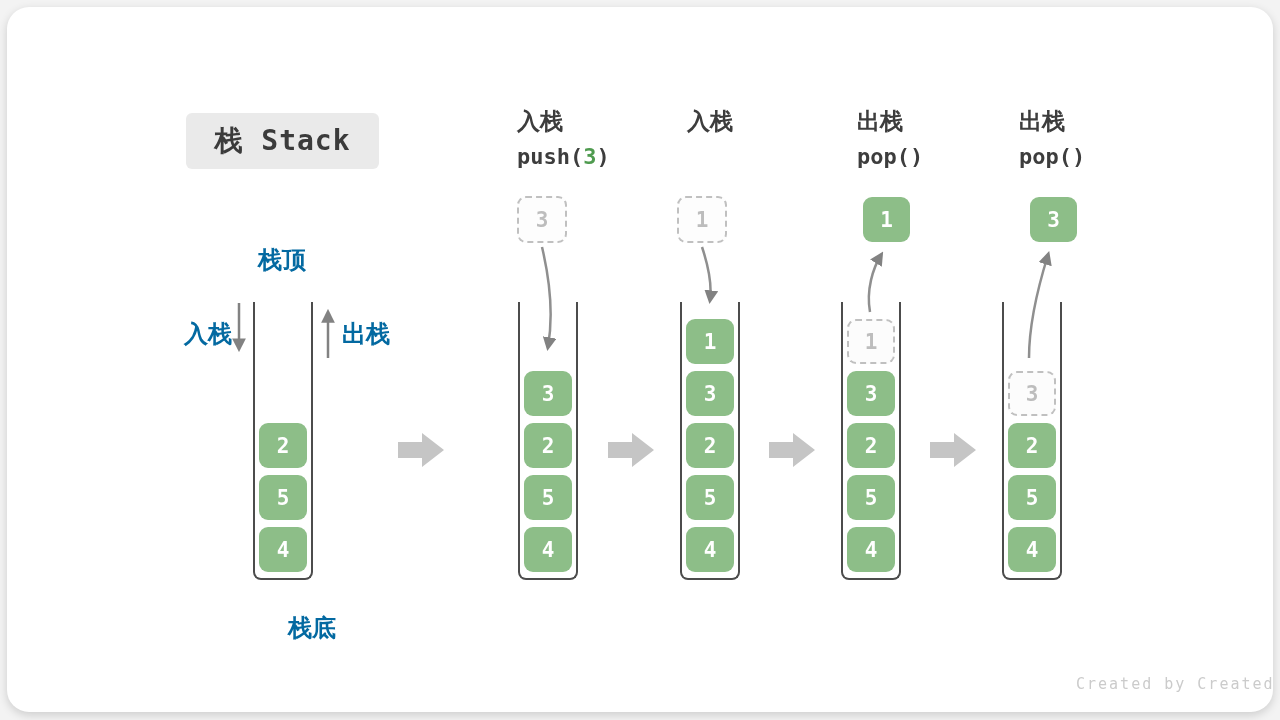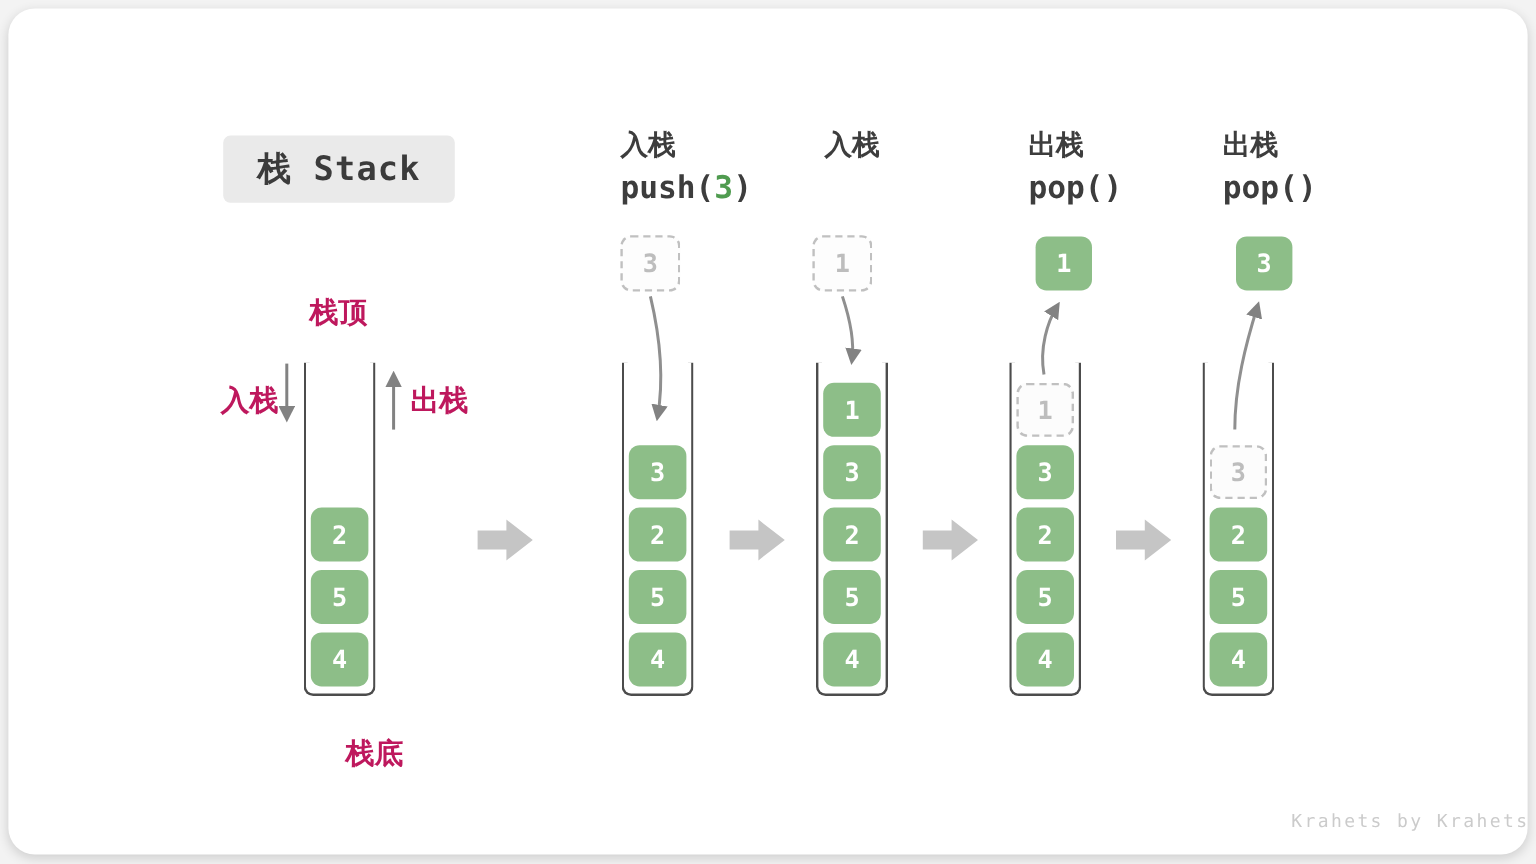--- a/index.html
+++ b/index.html
@@ -13,25 +13,25 @@
   
   .title-box { left:186px; top:113px; width:193px; height:56px; background:#eaeaea;
                border-radius:6px; display:flex; align-items:center; justify-content:center;
                font-family:"DejaVu Sans Mono", monospace; font-weight:bold; font-size:28px;
                color:#3b3b3b; letter-spacing:1px; }
 
   
   .op-header { top:106px; width:180px; color:#3d3d3d; }
   .op-header .cn { font-size:23px; font-weight:bold; line-height:30px; }
   .op-header .code { margin-top:6px; font-family:"DejaVu Sans Mono", monospace;
-                     font-size:26px; font-weight:bold; line-height:30px; }
+                     font-size:22px; font-weight:bold; line-height:30px; }
   .op-header .arg { color:#4f9b4f; }
 
   
-  .side-label { font-size:24px; font-weight:bold; color:#be185d; }
+  .side-label { font-size:24px; font-weight:bold; color:#0369a1; }
 
   
   .stack { position:absolute; top:302px; width:60px; height:278px;
            border-left:2px solid #4c4c4c; border-right:2px solid #4c4c4c;
            border-bottom:2px solid #4c4c4c; border-radius:0 0 8px 8px; }
   .el { position:absolute; left:4px; width:48px; height:45px; border-radius:9px;
         background:#8dbe88; color:#ffffff; font-family:"DejaVu Sans Mono", monospace;
         font-weight:bold; font-size:21px; display:flex; align-items:center;
         justify-content:center; }
   .el.ghost { background:#fcfcfc; border:2px dashed #c0c0c0; color:#bdbdbd; }
@@ -133,13 +133,13 @@
 
   <path d="M870,312 C866,290 873,268 881,255" fill="none" stroke="#8f8f8f" stroke-width="2.5" marker-end="url(#ah)"></path>
   <path d="M1029,358 C1029,322 1038,287 1048,255" fill="none" stroke="#8f8f8f" stroke-width="2.5" marker-end="url(#ah)"></path>
 
   <path d="M398,442 h24 v-9 l22,17 l-22,17 v-9 h-24 z" fill="#c5c5c5"></path>
   <path d="M608,442 h24 v-9 l22,17 l-22,17 v-9 h-24 z" fill="#c5c5c5"></path>
   <path d="M769,442 h24 v-9 l22,17 l-22,17 v-9 h-24 z" fill="#c5c5c5"></path>
   <path d="M930,442 h24 v-9 l22,17 l-22,17 v-9 h-24 z" fill="#c5c5c5"></path>
 </svg>
 
-<div class="abs watermark">Krahets by Krahets</div>
+<div class="abs watermark">Created by Created</div>
 
 </body></html>

